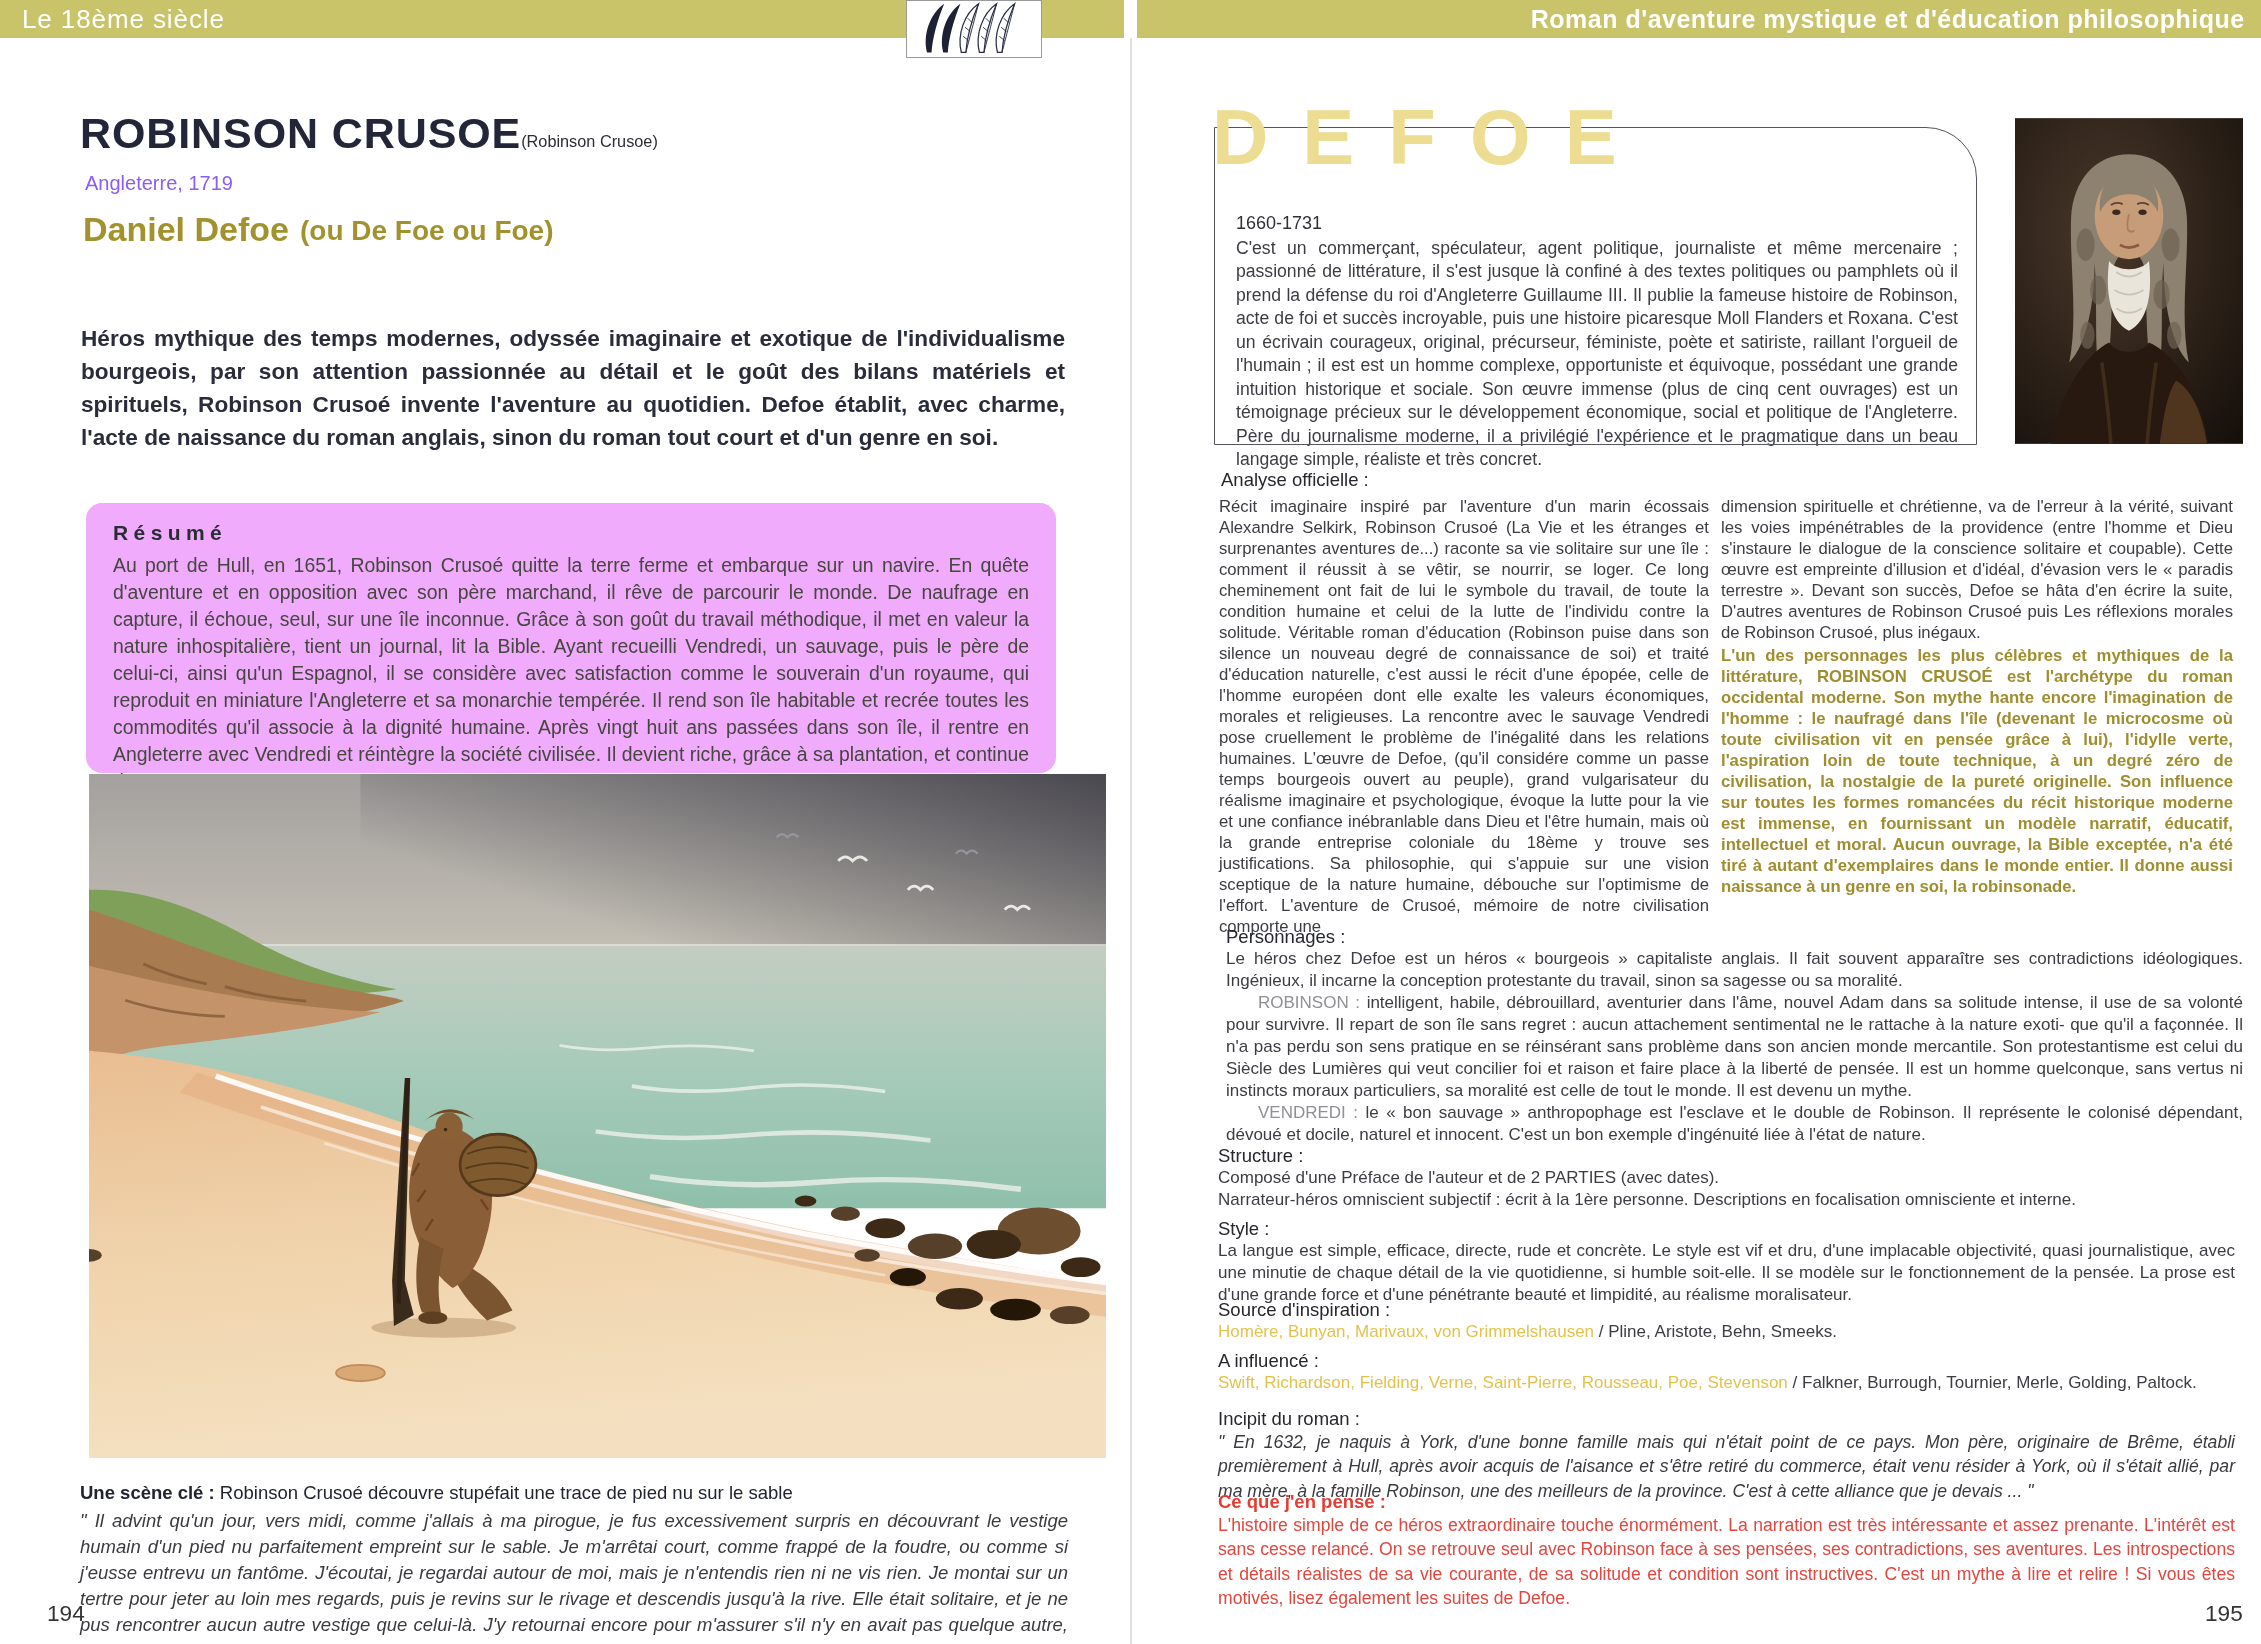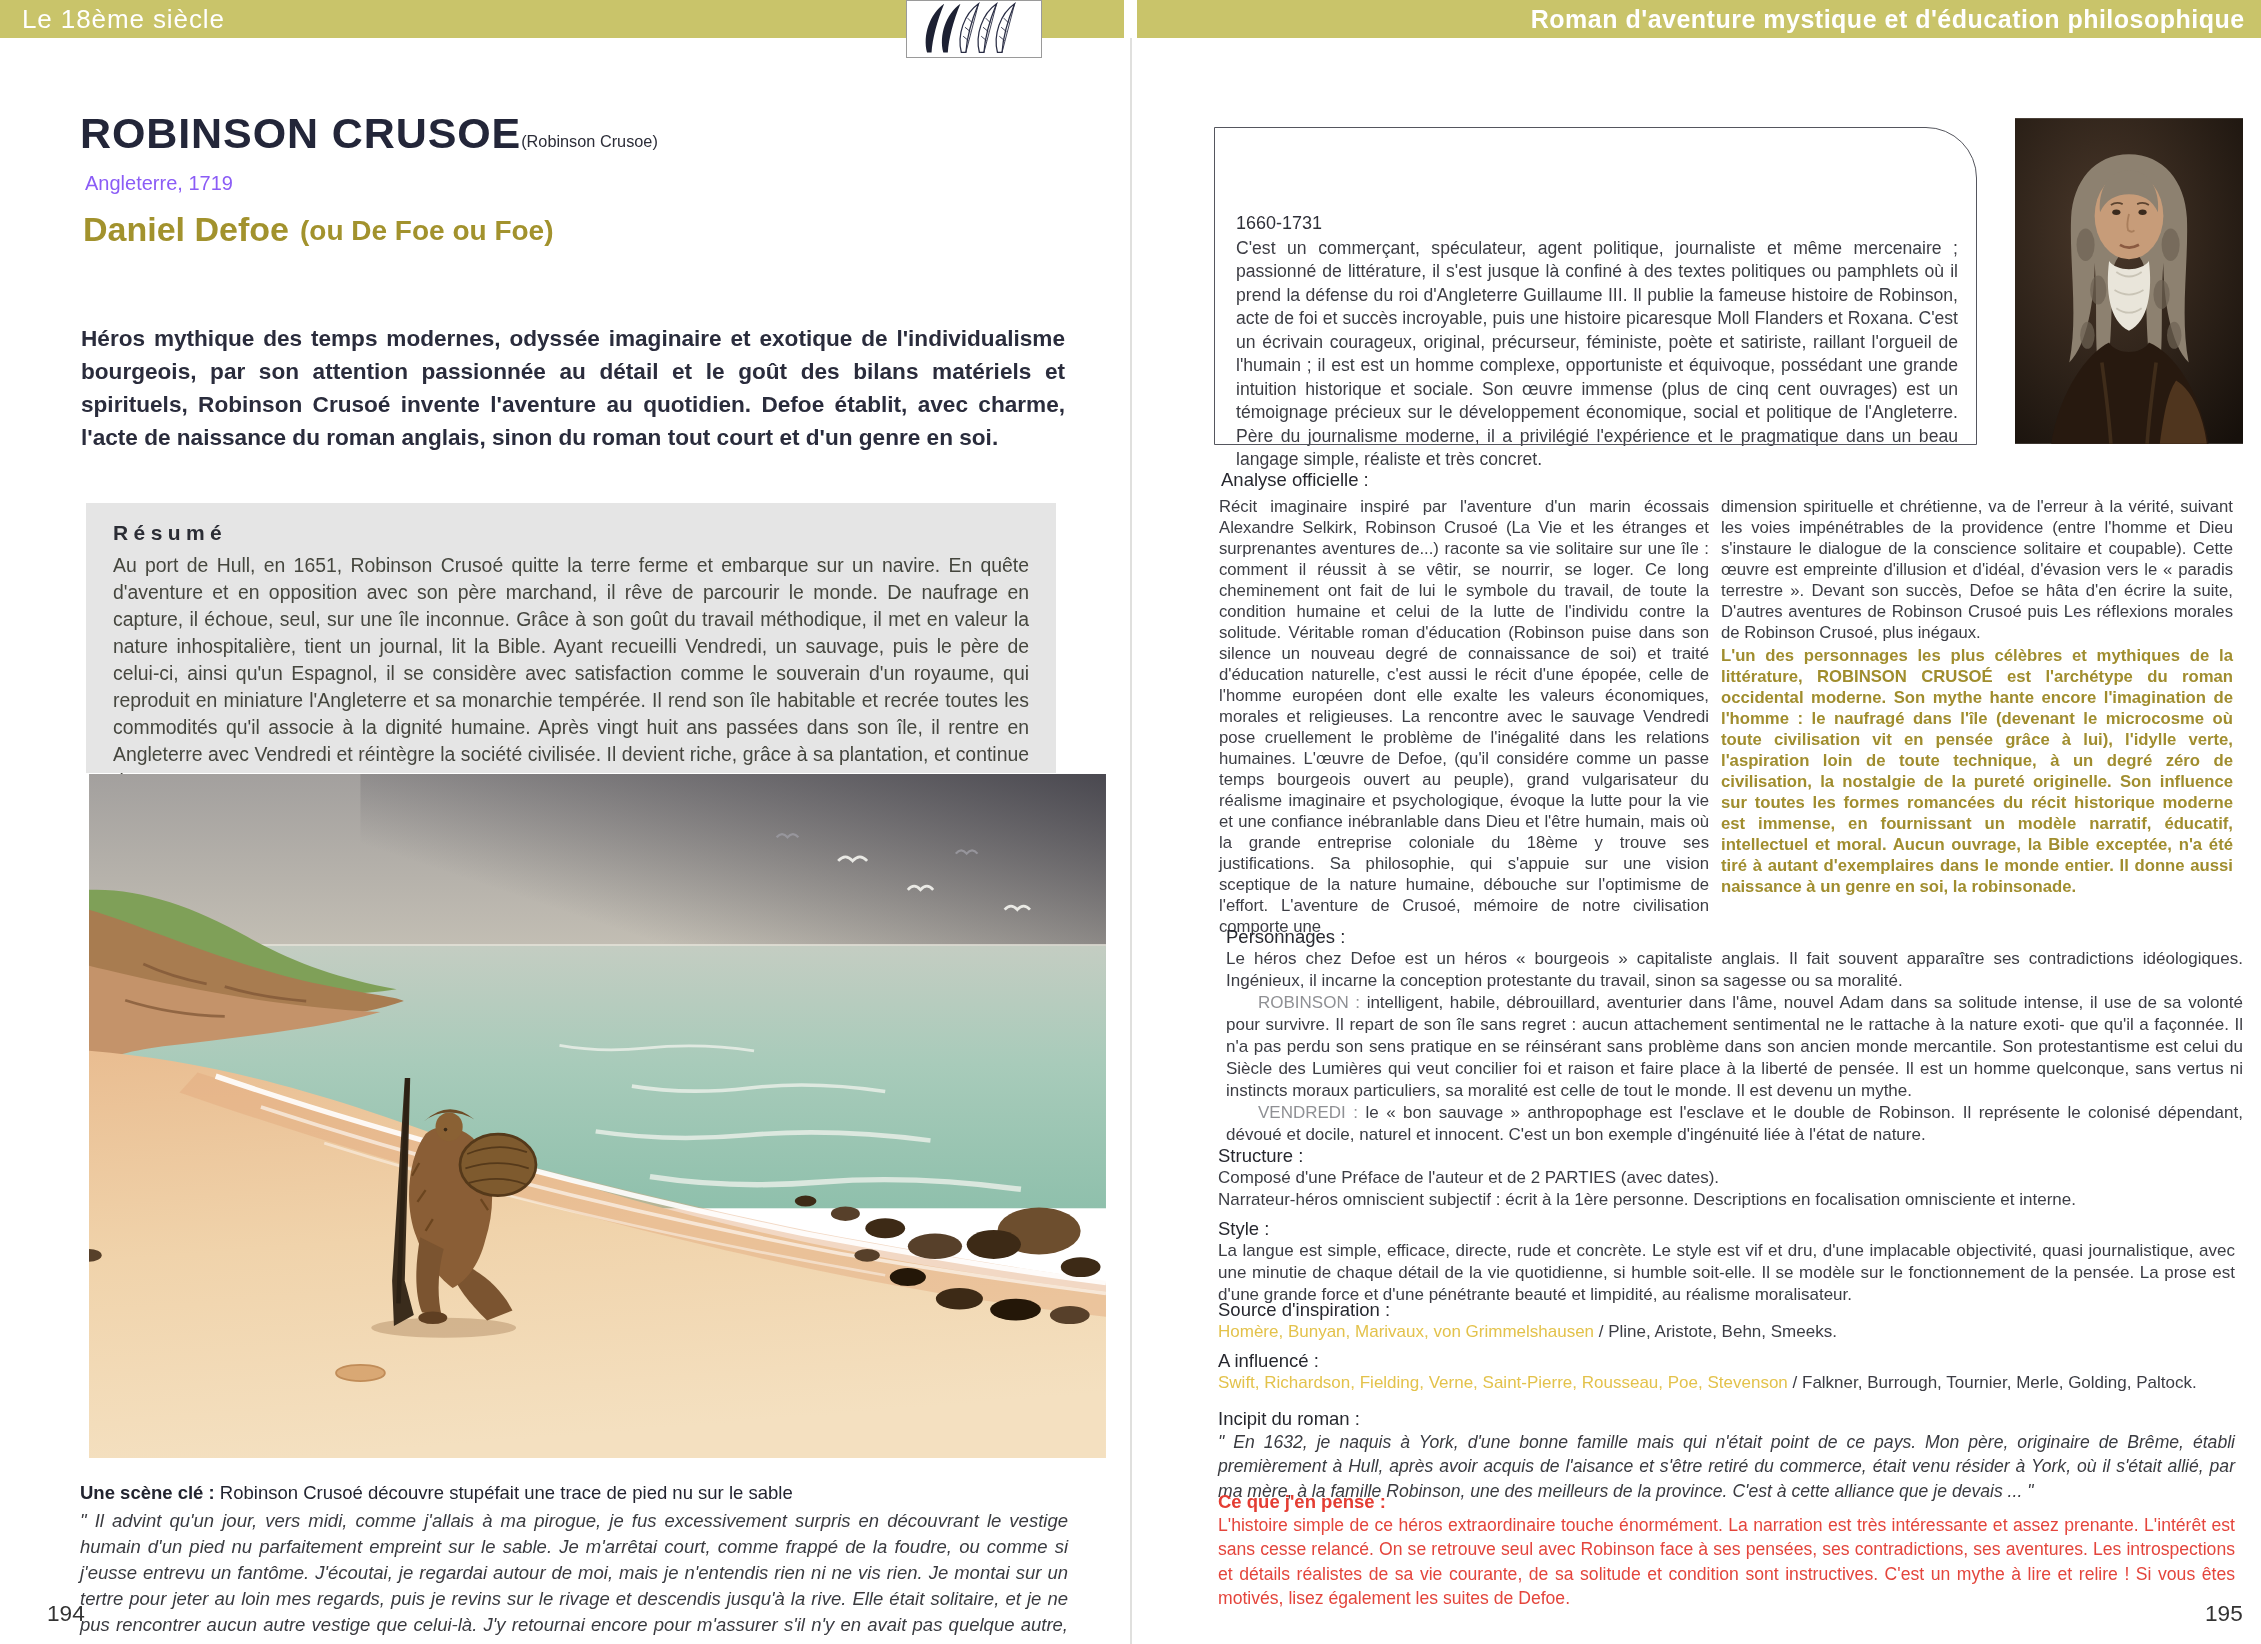--- a/index.html
+++ b/index.html
@@ -18,22 +18,22 @@
   
   #lp-title{left:80px;top:112px;display:flex;align-items:flex-end;color:#232639;}
   #lp-title .big{font-size:43px;font-weight:700;letter-spacing:0.9px;line-height:1;}
   #lp-title .paren{font-size:16.3px;font-weight:400;padding-bottom:3.6px;color:#2c2d38;}
   #lp-country{left:85px;top:172px;font-size:20px;color:#8b5cf6;}
   #lp-author{left:83px;top:212px;display:flex;align-items:flex-end;gap:11px;color:#a2922d;}
   #lp-author .name{font-size:34px;font-weight:700;line-height:1;}
   #lp-author .alt{font-size:28px;font-weight:700;line-height:1;padding-bottom:0.9px;}
   #lp-intro{left:81px;top:322px;width:984px;font-size:22.6px;font-weight:700;
             color:#2a2c3c;line-height:33px;text-align:justify;}
-  #resume{left:86px;top:503px;width:970px;height:270px;background:#e5e5e5;
-          box-sizing:border-box;padding:18px 27px 14.5px 27px;}
+  #resume{left:86px;top:503px;width:970px;height:270px;background:#f0abfc;
+          box-sizing:border-box;padding:18px 27px 14.5px 27px;border-radius:16px;}
   #resume .rtitle{font-size:21px;font-weight:700;letter-spacing:5.4px;color:#2b2d35;margin:0 0 7.2px 0;}
   #resume .rtext{font-size:19.4px;color:#45463e;line-height:27px;text-align:justify;margin:0;}
   #painting{left:89px;top:774px;width:1017px;height:684px;}
   #scene{left:80px;top:1482px;width:988px;}
   .scene-head{font-size:18.5px;color:#222430;}
   .scene-head .lbl{font-weight:700;}
   .scene-quote{font-style:italic;font-size:18.5px;line-height:26px;color:#3a3b40;
                text-align:justify;margin-top:3.6px;}
   #lp-num{left:47px;top:1601px;font-size:22.6px;color:#333;}
   
@@ -220,20 +220,21 @@
   <div class="abs" id="scene">
     <div class="scene-head">
       <span class="lbl">Une scène clé :</span>
       <span>Robinson Crusoé découvre stupéfait une trace de pied nu sur le sable</span>
     </div>
     <div class="scene-quote">" Il advint qu'un jour, vers midi, comme j'allais à ma pirogue, je fus excessivement surpris en découvrant le vestige humain d'un pied nu parfaitement empreint sur le sable. Je m'arrêtai court, comme frappé de la foudre, ou comme si j'eusse entrevu un fantôme. J'écoutai, je regardai autour de moi, mais je n'entendis rien ni ne vis rien. Je montai sur un tertre pour jeter au loin mes regards, puis je revins sur le rivage et descendis jusqu'à la rive. Elle était solitaire, et je ne pus rencontrer aucun autre vestige que celui-là. J'y retournai encore pour m'assurer s'il n'y en avait pas quelque autre, ou si ce n'était point une... "</div>
   </div>
 
   <div class="abs" id="lp-num">194</div>
 
+  <div class="abs" id="defoe-headline">DEFOE</div>
   <div class="abs" id="bio-box"></div>
   <div class="abs" id="bio-content">
     <p id="bio-dates">1660-1731</p>
     <p id="bio-text">C'est un commerçant, spéculateur, agent politique, journaliste et même mercenaire ; passionné de littérature, il s'est jusque là confiné à des textes politiques ou pamphlets où il prend la défense du roi d'Angleterre Guillaume III. Il publie la fameuse histoire de Robinson, acte de foi et succès incroyable, puis une histoire picaresque Moll Flanders et Roxana. C'est un écrivain courageux, original, précurseur, féministe, poète et satiriste, raillant l'orgueil de l'humain ; il est est un homme complexe, opportuniste et équivoque, possédant une grande intuition historique et sociale. Son œuvre immense (plus de cinq cent ouvrages) est un témoignage précieux sur le développement économique, social et politique de l'Angleterre. Père du journalisme moderne, il a privilégié l'expérience et le pragmatique dans un beau langage simple, réaliste et très concret.</p>
   </div>
 
   <div class="abs" style="left:2015px;top:118px;width:228px;height:326px;">
     <svg width="228" height="326" viewBox="0 0 252 360">
       <defs>
         <radialGradient id="pg" cx="40%" cy="35%" r="85%">

